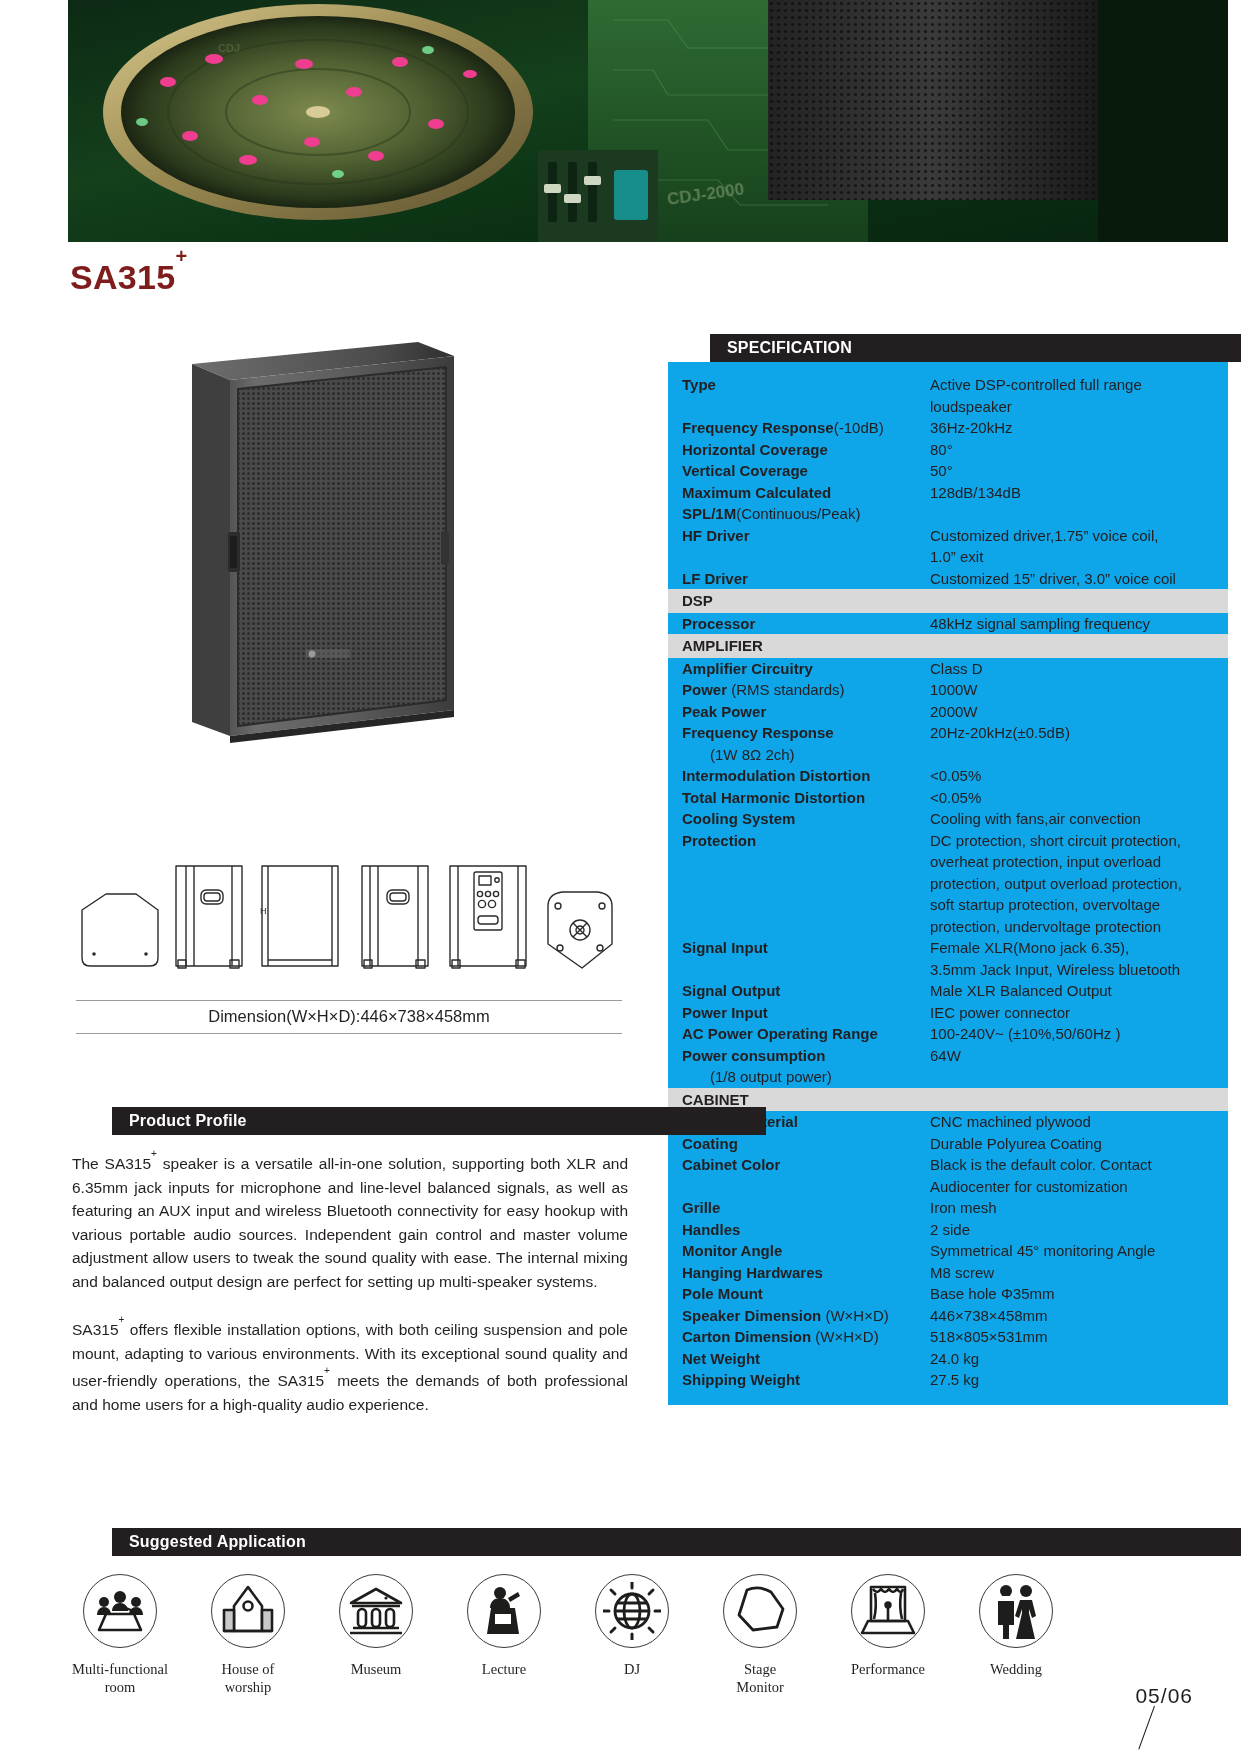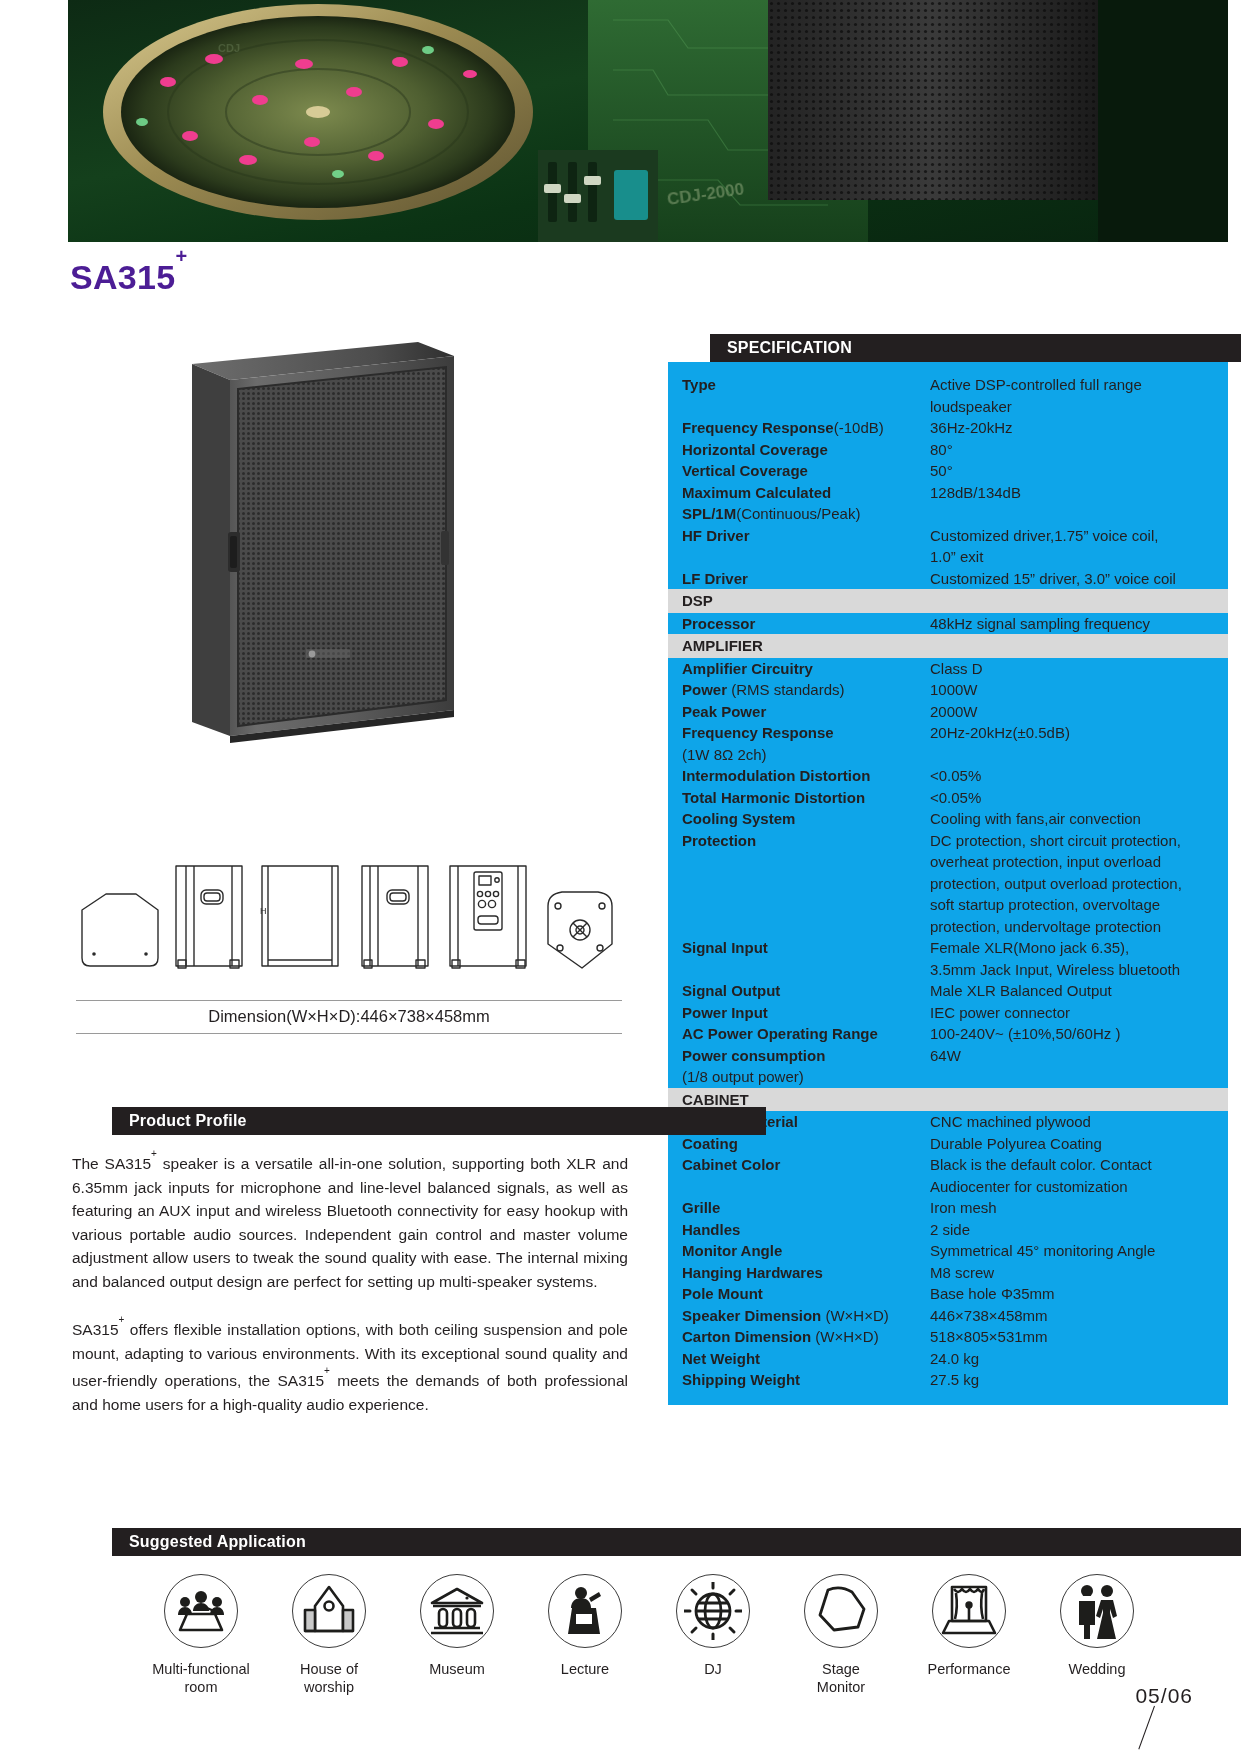--- a/index.html
+++ b/index.html
@@ -14,21 +14,21 @@
   
   .hero{
     position:absolute;left:68px;top:0;width:1160px;height:242px;
     overflow:hidden;
   }
   .hero svg{display:block;width:100%;height:100%;}
 
   
   .product-title{
     position:absolute;left:70px;top:258px;
-    font-size:34px;font-weight:bold;letter-spacing:.3px;color:#4c1d95;
+    font-size:34px;font-weight:bold;letter-spacing:.3px;color:#7f1d1d;
   }
   .product-title sup{font-size:20px;top:-14px;position:relative;font-weight:bold;}
 
   
   .speaker-photo{
     position:absolute;left:186px;top:336px;width:278px;height:420px;
   }
   .speaker-photo svg{display:block;}
 
   .dim-drawing{
@@ -78,26 +78,26 @@
   .spec-row.group{background:#d9d9d9;padding-top:1px;padding-bottom:1px;}
   .spec-label{
     width:248px;flex:0 0 248px;
     font-size:15px;font-weight:bold;line-height:21.5px;color:#231f20;
   }
   .spec-label .nb{font-weight:normal;}
   .spec-value{
     flex:1;font-size:15px;line-height:21.5px;color:#231f20;
     padding-right:10px;
   }
-  .spec-row.controw .spec-label{font-weight:normal;}
+  .spec-row.controw .spec-label{font-weight:normal;margin-left:28px;}
 
   
   .apps{
-    position:absolute;left:70px;top:1574px;width:1158px;
-    display:flex;justify-content:center;align-items:flex-start;
+    position:absolute;left:56px;top:1574px;width:1158px;
+    display:flex;justify-content:flex-start;align-items:flex-start;font-family:Liberation Serif, serif;
   }
   .app{
     width:128px;display:flex;flex-direction:column;align-items:center;
   }
   .app .circ{
     width:72px;height:72px;border-radius:50%;border:1.3px solid #3a3a3a;
     display:flex;align-items:center;justify-content:center;overflow:hidden;
   }
   .app .circ svg{display:block;}
   .app .cap{

